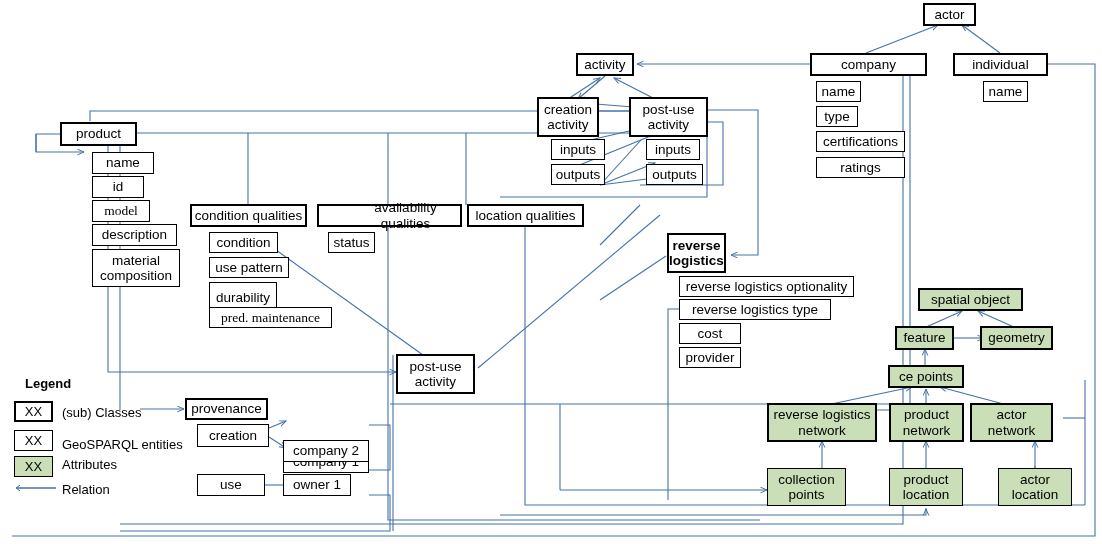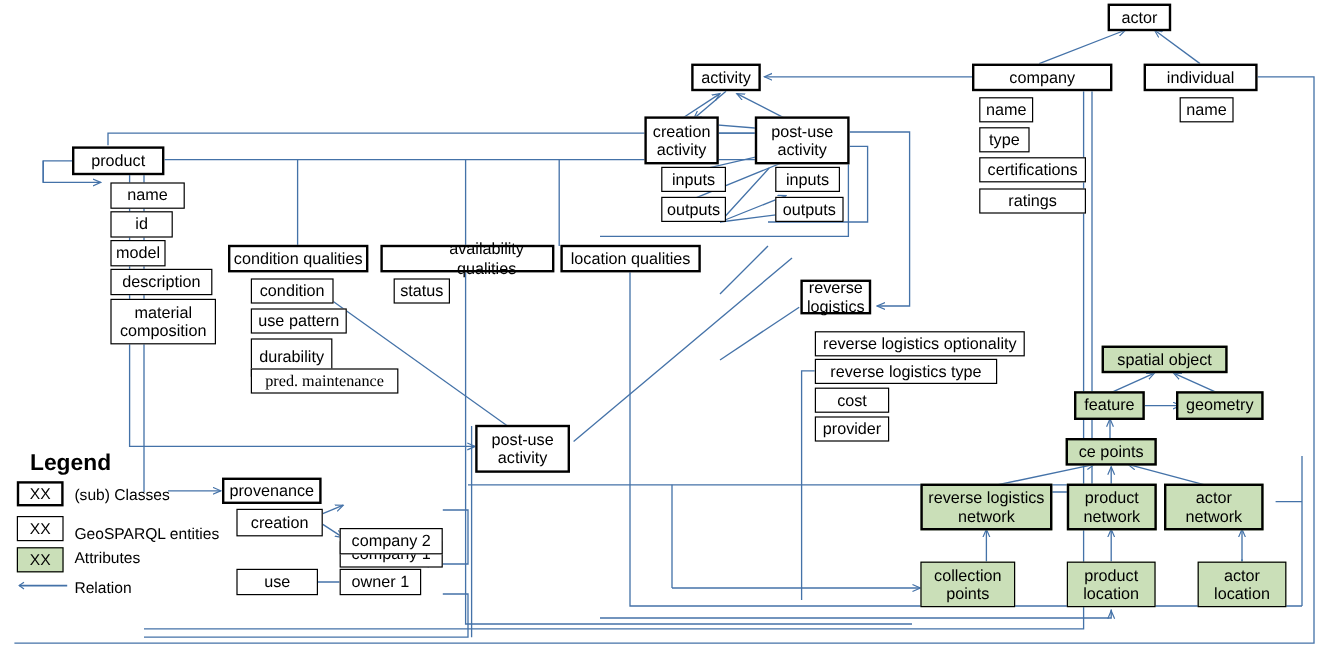--- a/index.html
+++ b/index.html
@@ -25,21 +25,21 @@
     line-height:1.12;
     white-space:pre-line;
     z-index:5;
   }
   .cls{border:2.2px solid #000000;font-size:13.5px;}
   .attr{border:1px solid #000000;font-size:13.5px;}
   .geo{background:#cadfb8;}
   .legend-title{
     position:absolute;
     font-weight:bold;
-    font-size:19px;
+    font-size:13px;
     color:#000;
     z-index:6;
   }
   .legend-label{
     position:absolute;
     font-size:13px;
     color:#000;
     z-index:6;
     white-space:nowrap;
   }
@@ -155,21 +155,21 @@
       <path d="M500,515 L926,515 L926,509" marker-end="url(#ar)"></path>
 
       <path d="M1035,468 L1035,466"></path>
 
     </g>
   </svg>
 
   <div class="node cls" style="left:60px;top:122px;width:77px;height:24px;">product</div>
   <div class="node attr" style="left:92px;top:152px;width:62px;height:22px;">name</div>
   <div class="node attr" style="left:92px;top:176px;width:52px;height:22px;">id</div>
-  <div class="node attr" style="left:92px;top:200px;width:46px;height:22px;">model</div>
+  <div class="node attr" style="left:92px;top:200px;width:58px;height:22px;font-family:Liberation Serif, serif;">model</div>
   <div class="node attr" style="left:92px;top:224px;width:85px;height:22px;">description</div>
   <div class="node attr" style="left:92px;top:249px;width:88px;height:38px;">material
 composition</div>
 
   <div class="node cls" style="left:190px;top:204px;width:117px;height:23px;">condition qualities</div>
   <div class="node attr" style="left:209px;top:232px;width:69px;height:21px;">condition</div>
   <div class="node attr" style="left:209px;top:257px;width:80px;height:21px;">use pattern</div>
   <div class="node attr" style="left:209px;top:282px;width:68px;height:32px;">durability</div>
   <div class="node attr" style="left:209px;top:307px;width:123px;height:21px;font-family:Liberation Serif, serif;">pred. maintenance</div>
 
@@ -197,21 +197,21 @@
 
   <div class="node cls" style="left:810px;top:53px;width:117px;height:23px;">company</div>
   <div class="node attr" style="left:816px;top:81px;width:45px;height:21px;">name</div>
   <div class="node attr" style="left:816px;top:106px;width:42px;height:21px;">type</div>
   <div class="node attr" style="left:816px;top:131px;width:89px;height:21px;">certifications</div>
   <div class="node attr" style="left:816px;top:157px;width:89px;height:21px;">ratings</div>
 
   <div class="node cls" style="left:953px;top:53px;width:95px;height:23px;">individual</div>
   <div class="node attr" style="left:983px;top:81px;width:45px;height:21px;">name</div>
 
-  <div class="node cls" style="left:667px;top:233px;width:59px;height:29px;">reverse
+  <div class="node cls" style="left:667px;top:233px;width:59px;height:40px;font-weight:bold;">reverse
 logistics</div>
   <div class="node attr" style="left:679px;top:276px;width:175px;height:21px;">reverse logistics optionality</div>
   <div class="node attr" style="left:679px;top:299px;width:152px;height:21px;">reverse logistics type</div>
   <div class="node attr" style="left:679px;top:323px;width:62px;height:21px;">cost</div>
   <div class="node attr" style="left:679px;top:347px;width:62px;height:21px;">provider</div>
 
   <div class="node cls" style="left:185px;top:398px;width:83px;height:22px;">provenance</div>
   <div class="node attr" style="left:197px;top:424px;width:72px;height:23px;">creation</div>
   <div class="node attr" style="left:283px;top:415px;width:86px;height:22px;margin-top:36px;">company 1</div>
   <div class="node attr" style="left:283px;top:440px;width:86px;height:22px;">company 2</div>

